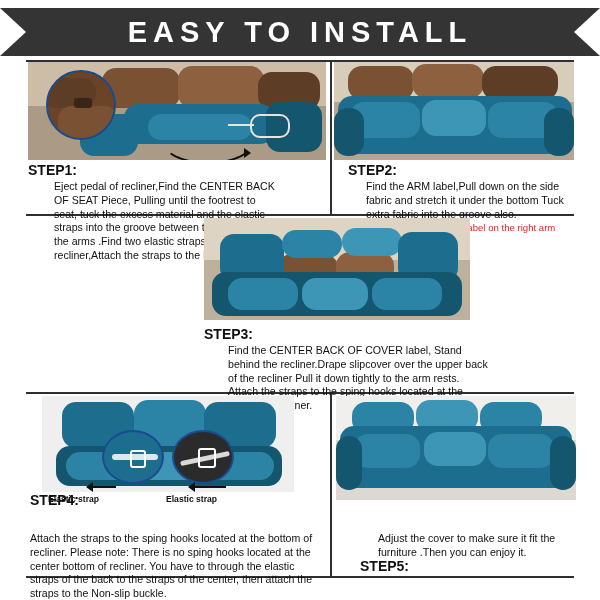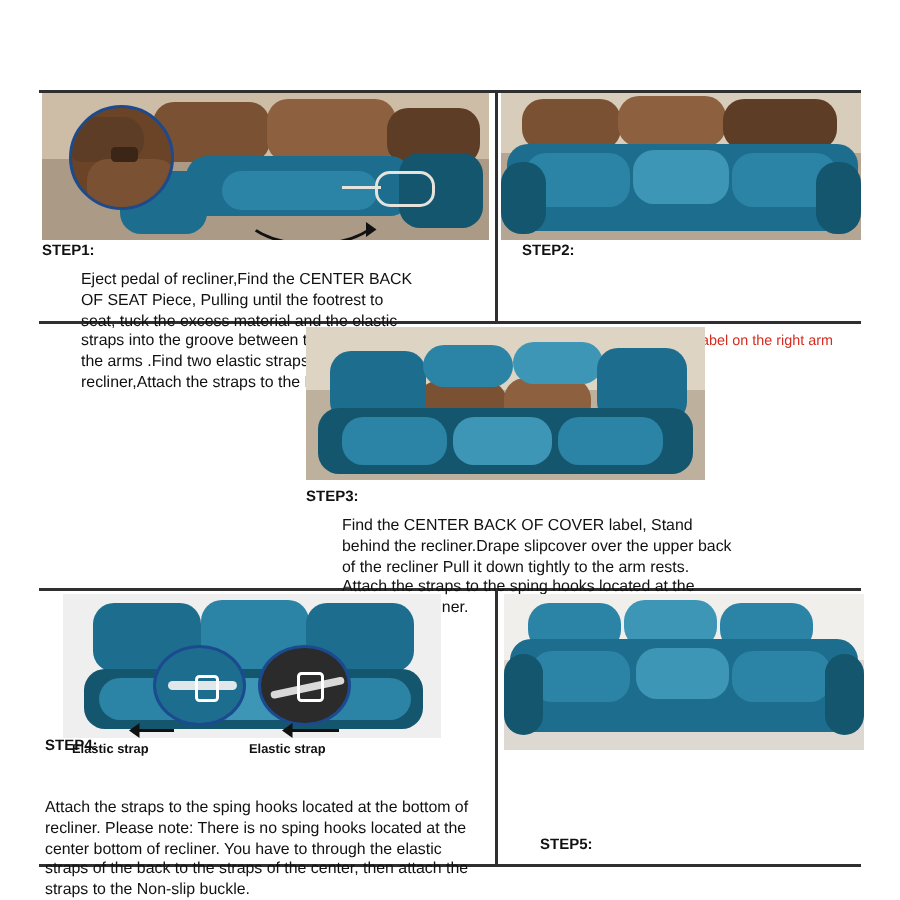--- a/index.html
+++ b/index.html
@@ -47,21 +47,21 @@
     background: #2f2f2f;
   }
   .vline {
     position: absolute;
     background: #2f2f2f;
   }
 
   
   .step-label {
     position: absolute;
-    font-size: 10px;
+    font-size: 14px;
     font-weight: bold;
     color: #111111;
     white-space: nowrap;
   }
   .step-body {
     position: absolute;
     font-size: 10.6px;
     line-height: 1.30;
     color: #111111;
   }
@@ -131,20 +131,23 @@
     position: absolute;
     background: #111;
     height: 1.5px;
   }
 </style>
 </head>
 <body>
 
 <div class="page">
 
+  <div class="banner">
+    <div class="banner-title">EASY TO INSTALL</div>
+  </div>
 
   <div style="position:absolute;left:0;top:8px;width:0;height:0;border-left:26px solid #ffffff;border-top:24px solid transparent;border-bottom:24px solid transparent;"></div>
   <div style="position:absolute;right:0;top:8px;width:0;height:0;border-right:26px solid #ffffff;border-top:24px solid transparent;border-bottom:24px solid transparent;"></div>
 
   <div class="hline" style="left:26px;top:60px;width:548px;height:2px;"></div>
   <div class="hline" style="left:26px;top:214px;width:548px;height:2px;"></div>
   <div class="hline" style="left:26px;top:392px;width:548px;height:2px;"></div>
   <div class="hline" style="left:26px;top:576px;width:548px;height:2px;"></div>
   <div class="vline" style="left:330px;top:60px;width:2px;height:154px;"></div>
   <div class="vline" style="left:330px;top:392px;width:2px;height:184px;"></div>
@@ -189,20 +192,21 @@
     <div class="cushion blue-xl" style="left:88px;top:38px;width:64px;height:36px;"></div>
     <div class="cushion blue-l" style="left:154px;top:40px;width:70px;height:36px;"></div>
     <div class="cushion blue-d" style="left:0px;top:46px;width:30px;height:48px;"></div>
     <div class="cushion blue-d" style="left:210px;top:46px;width:30px;height:48px;"></div>
   </div>
 
   <div class="step-label" style="left:28px;top:162px;">STEP1:</div>
   <div class="step-body" style="left:54px;top:180px;width:222px;">Eject pedal of recliner,Find the CENTER BACK OF SEAT Piece, Pulling until the footrest to seat, tuck the excess material and the elastic straps into the groove between the back and the arms .Find two elastic straps behind the recliner,Attach the straps to the Non-slip buckle</div>
 
   <div class="step-label" style="left:348px;top:162px;">STEP2:</div>
+  <div class="step-body" style="left:366px;top:180px;width:204px;">Find the ARM label,Pull down on the side fabric and stretch it under the bottom Tuck extra fabric into the groove also.</div>
   <div class="note-red" style="position:absolute;left:366px;top:222px;width:210px;">Note: there is a Brand Label  on the right arm</div>
 
   <div class="photo" style="left:204px;top:218px;width:266px;height:102px;background:#cfc4b2;">
     <div class="wall" style="left:0;top:0;width:266px;height:42px;background:#ded4c3;"></div>
     <div class="wall" style="left:0;top:42px;width:266px;height:60px;background:#bdb09c;"></div>
 
     <div class="cushion leather" style="left:74px;top:36px;width:60px;height:30px;"></div>
     <div class="cushion leather-l" style="left:132px;top:34px;width:58px;height:32px;"></div>
 
     <div class="cushion blue" style="left:16px;top:16px;width:64px;height:48px;"></div>
@@ -258,14 +262,15 @@
     <div class="cushion blue-xl" style="left:88px;top:36px;width:62px;height:34px;"></div>
     <div class="cushion blue-l" style="left:152px;top:38px;width:66px;height:34px;"></div>
     <div class="cushion blue-d" style="left:0px;top:40px;width:26px;height:54px;"></div>
     <div class="cushion blue-d" style="left:214px;top:40px;width:26px;height:54px;"></div>
   </div>
 
   <div class="step-label" style="left:30px;top:492px;">STEP4:</div>
   <div class="step-body" style="left:30px;top:532px;width:288px;">Attach the straps to the sping hooks located at the bottom of recliner. Please note: There is no sping hooks located at the center bottom of recliner. You have to through the elastic straps of the back to the straps of the center, then attach the straps to the  Non-slip buckle.</div>
 
   <div class="step-label" style="left:360px;top:514px;margin-top:44px;">STEP5:</div>
+  <div class="step-body" style="left:378px;top:532px;width:196px;">Adjust the cover to make sure it fit the furniture .Then you can enjoy it.</div>
 
 </div>
 
 </body></html>

